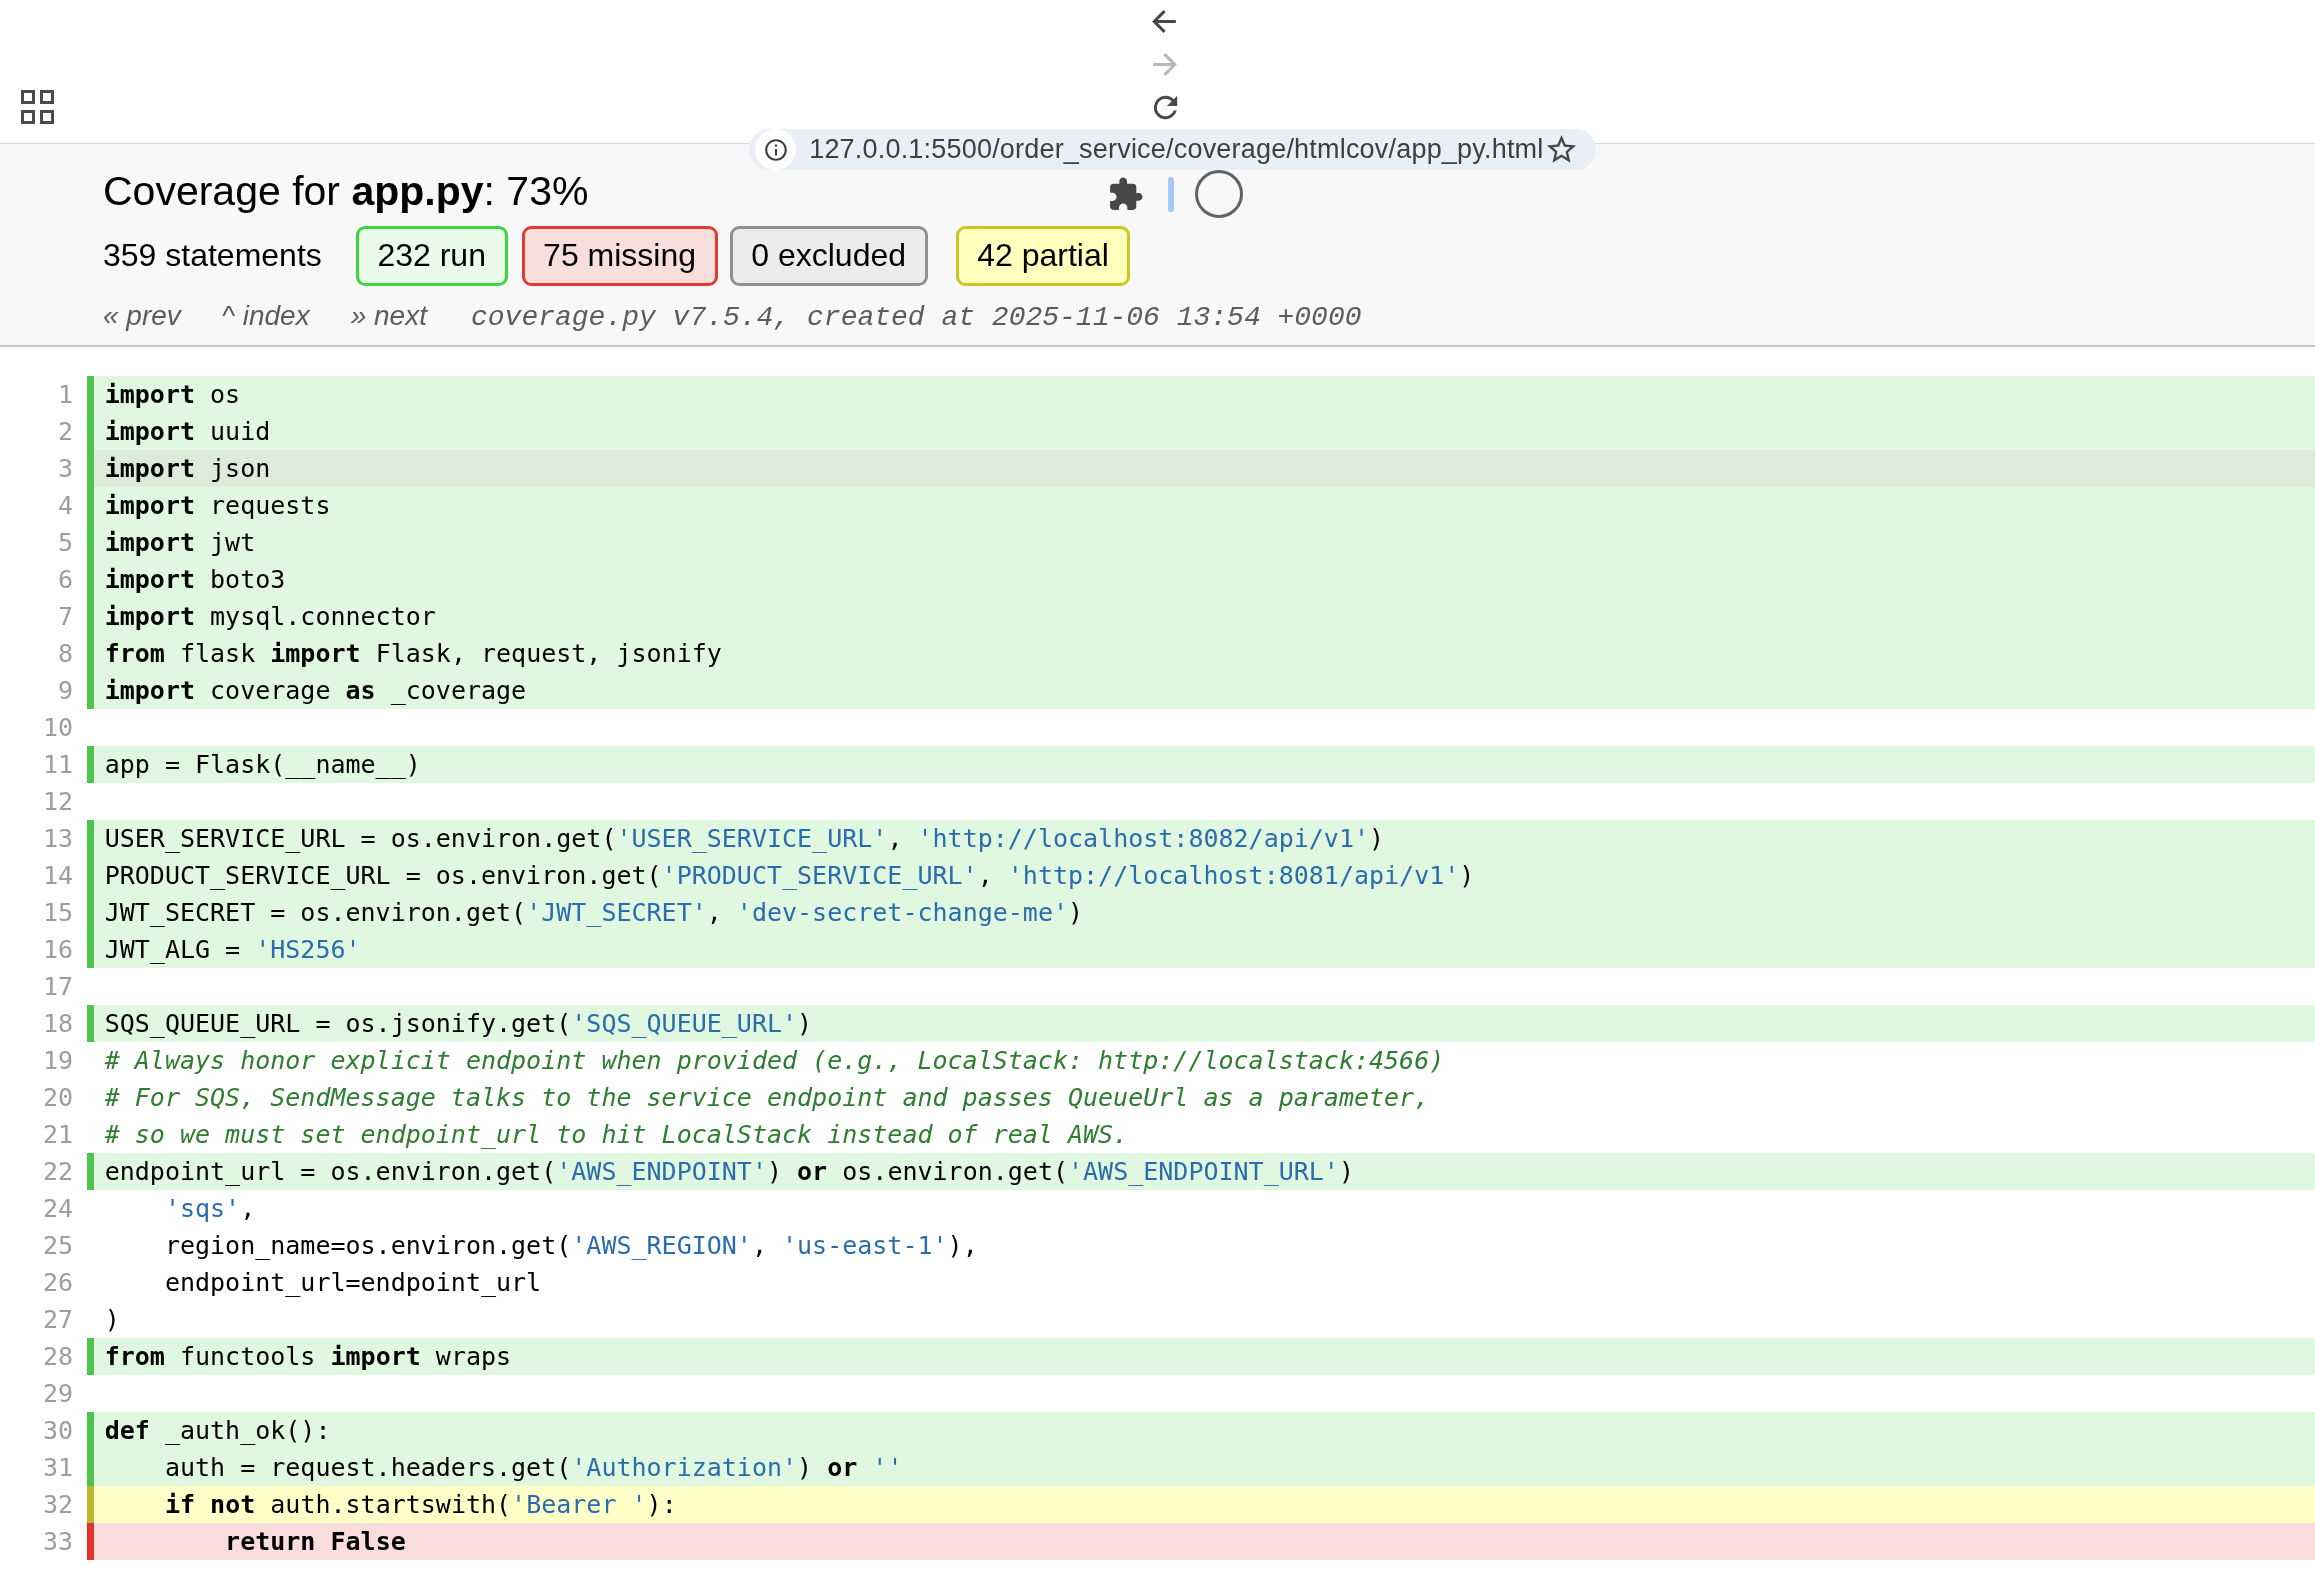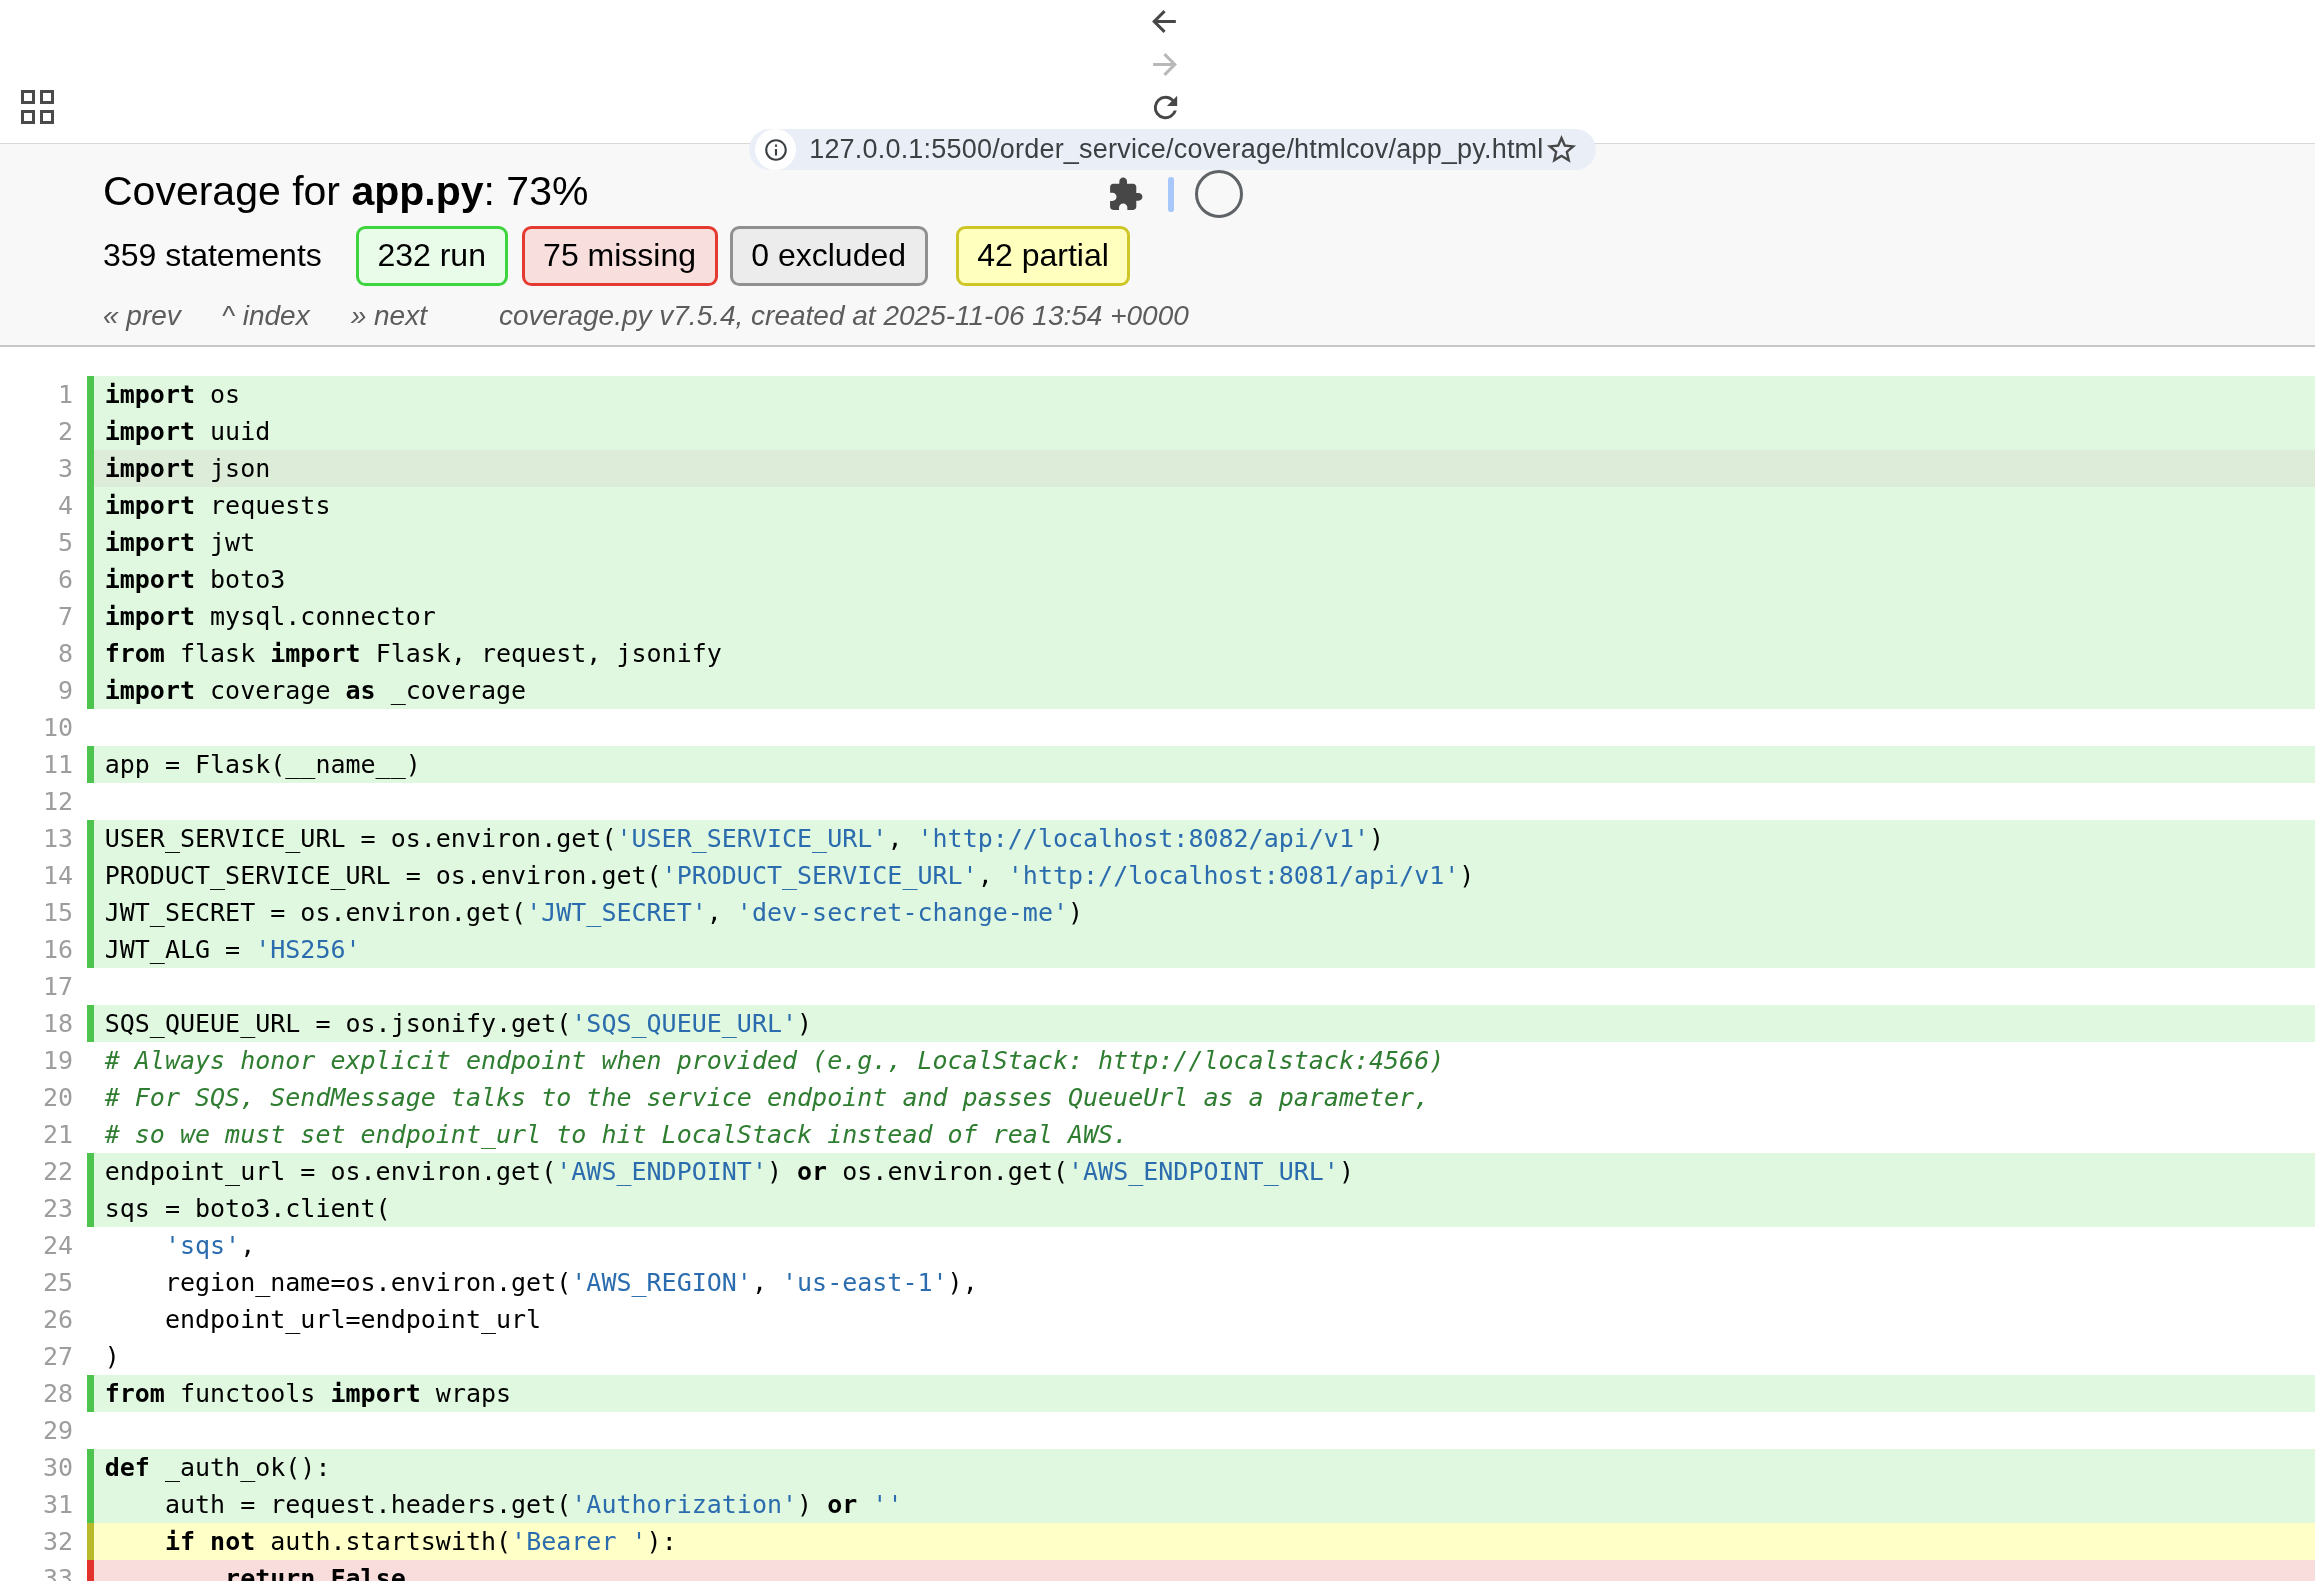--- a/index.html
+++ b/index.html
@@ -31,21 +31,21 @@
   .stats-row { margin-top:18.6px; display:flex; align-items:center; height:48px; font-size:32px; color:#000; }
   .statements { margin-right:34px; }
   .badge { display:inline-flex; align-items:center; height:60px; padding:0 18.6px; border-radius:9.3px;
     border:3.7px solid #999; background:#eee; font-size:32px; color:#000; }
   .badge-run      { border-color:var(--run-badge-border); background:var(--run-badge-bg); margin-right:14px; }
   .badge-missing  { border-color:var(--mis-badge-border); background:var(--mis-badge-bg); margin-right:12px; }
   .badge-excluded { border-color:var(--exc-badge-border); background:var(--exc-badge-bg); margin-right:28px; }
   .badge-partial  { border-color:var(--par-badge-border); background:var(--par-badge-bg); }
   .nav-row { margin-top:20.5px; display:flex; align-items:baseline; font-size:28px; font-style:italic; color:#5c5c5c; line-height:32px; }
   .nav-row a { color:#5c5c5c; text-decoration:none; margin-right:41px; }
-  .nav-meta { margin-left:31px; }
+  .nav-meta { margin-left:3px;font-family:Liberation Mono, monospace; }
 
   
   .source { margin-top:29px; font-family:"DejaVu Sans Mono", monospace; font-size:25px; }
   .row { display:flex; height:37px; align-items:stretch; }
   .ln { width:73px; flex:0 0 auto; text-align:right; color:var(--gutter); text-decoration:none;
     font-size:25px; line-height:37px; }
   .bar { width:6.5px; margin-left:14px; flex:0 0 auto; background:transparent; }
   .codeline { flex:1; padding-left:11.2px; white-space:pre; line-height:37px; color:#000; }
   .row.run .bar, .row.hov .bar { background:var(--run-bar); }
   .row.run .codeline { background:var(--run-bg); }
@@ -235,25 +235,20 @@
     <div class="row none">
       <a class="ln">21</a>
       <span class="bar"></span>
       <span class="codeline"><span class="tok-c"># so we must set endpoint_url to hit LocalStack instead of real AWS.</span></span>
     </div>
     <div class="row run">
       <a class="ln">22</a>
       <span class="bar"></span>
       <span class="codeline"><span class="tok-t">endpoint_url = os.environ.get(</span><span class="tok-s">'AWS_ENDPOINT'</span><span class="tok-t">) </span><span class="tok-k">or</span><span class="tok-t"> os.environ.get(</span><span class="tok-s">'AWS_ENDPOINT_URL'</span><span class="tok-t">)</span></span>
     </div>
-    <div class="row run">
-      <a class="ln">23</a>
-      <span class="bar"></span>
-      <span class="codeline"><span class="tok-t">sqs = boto3.client(</span></span>
-    </div>
     <div class="row none">
       <a class="ln">24</a>
       <span class="bar"></span>
       <span class="codeline"><span class="tok-t">    </span><span class="tok-s">'sqs'</span><span class="tok-t">,</span></span>
     </div>
     <div class="row none">
       <a class="ln">25</a>
       <span class="bar"></span>
       <span class="codeline"><span class="tok-t">    region_name=os.environ.get(</span><span class="tok-s">'AWS_REGION'</span><span class="tok-t">, </span><span class="tok-s">'us-east-1'</span><span class="tok-t">),</span></span>
     </div>

